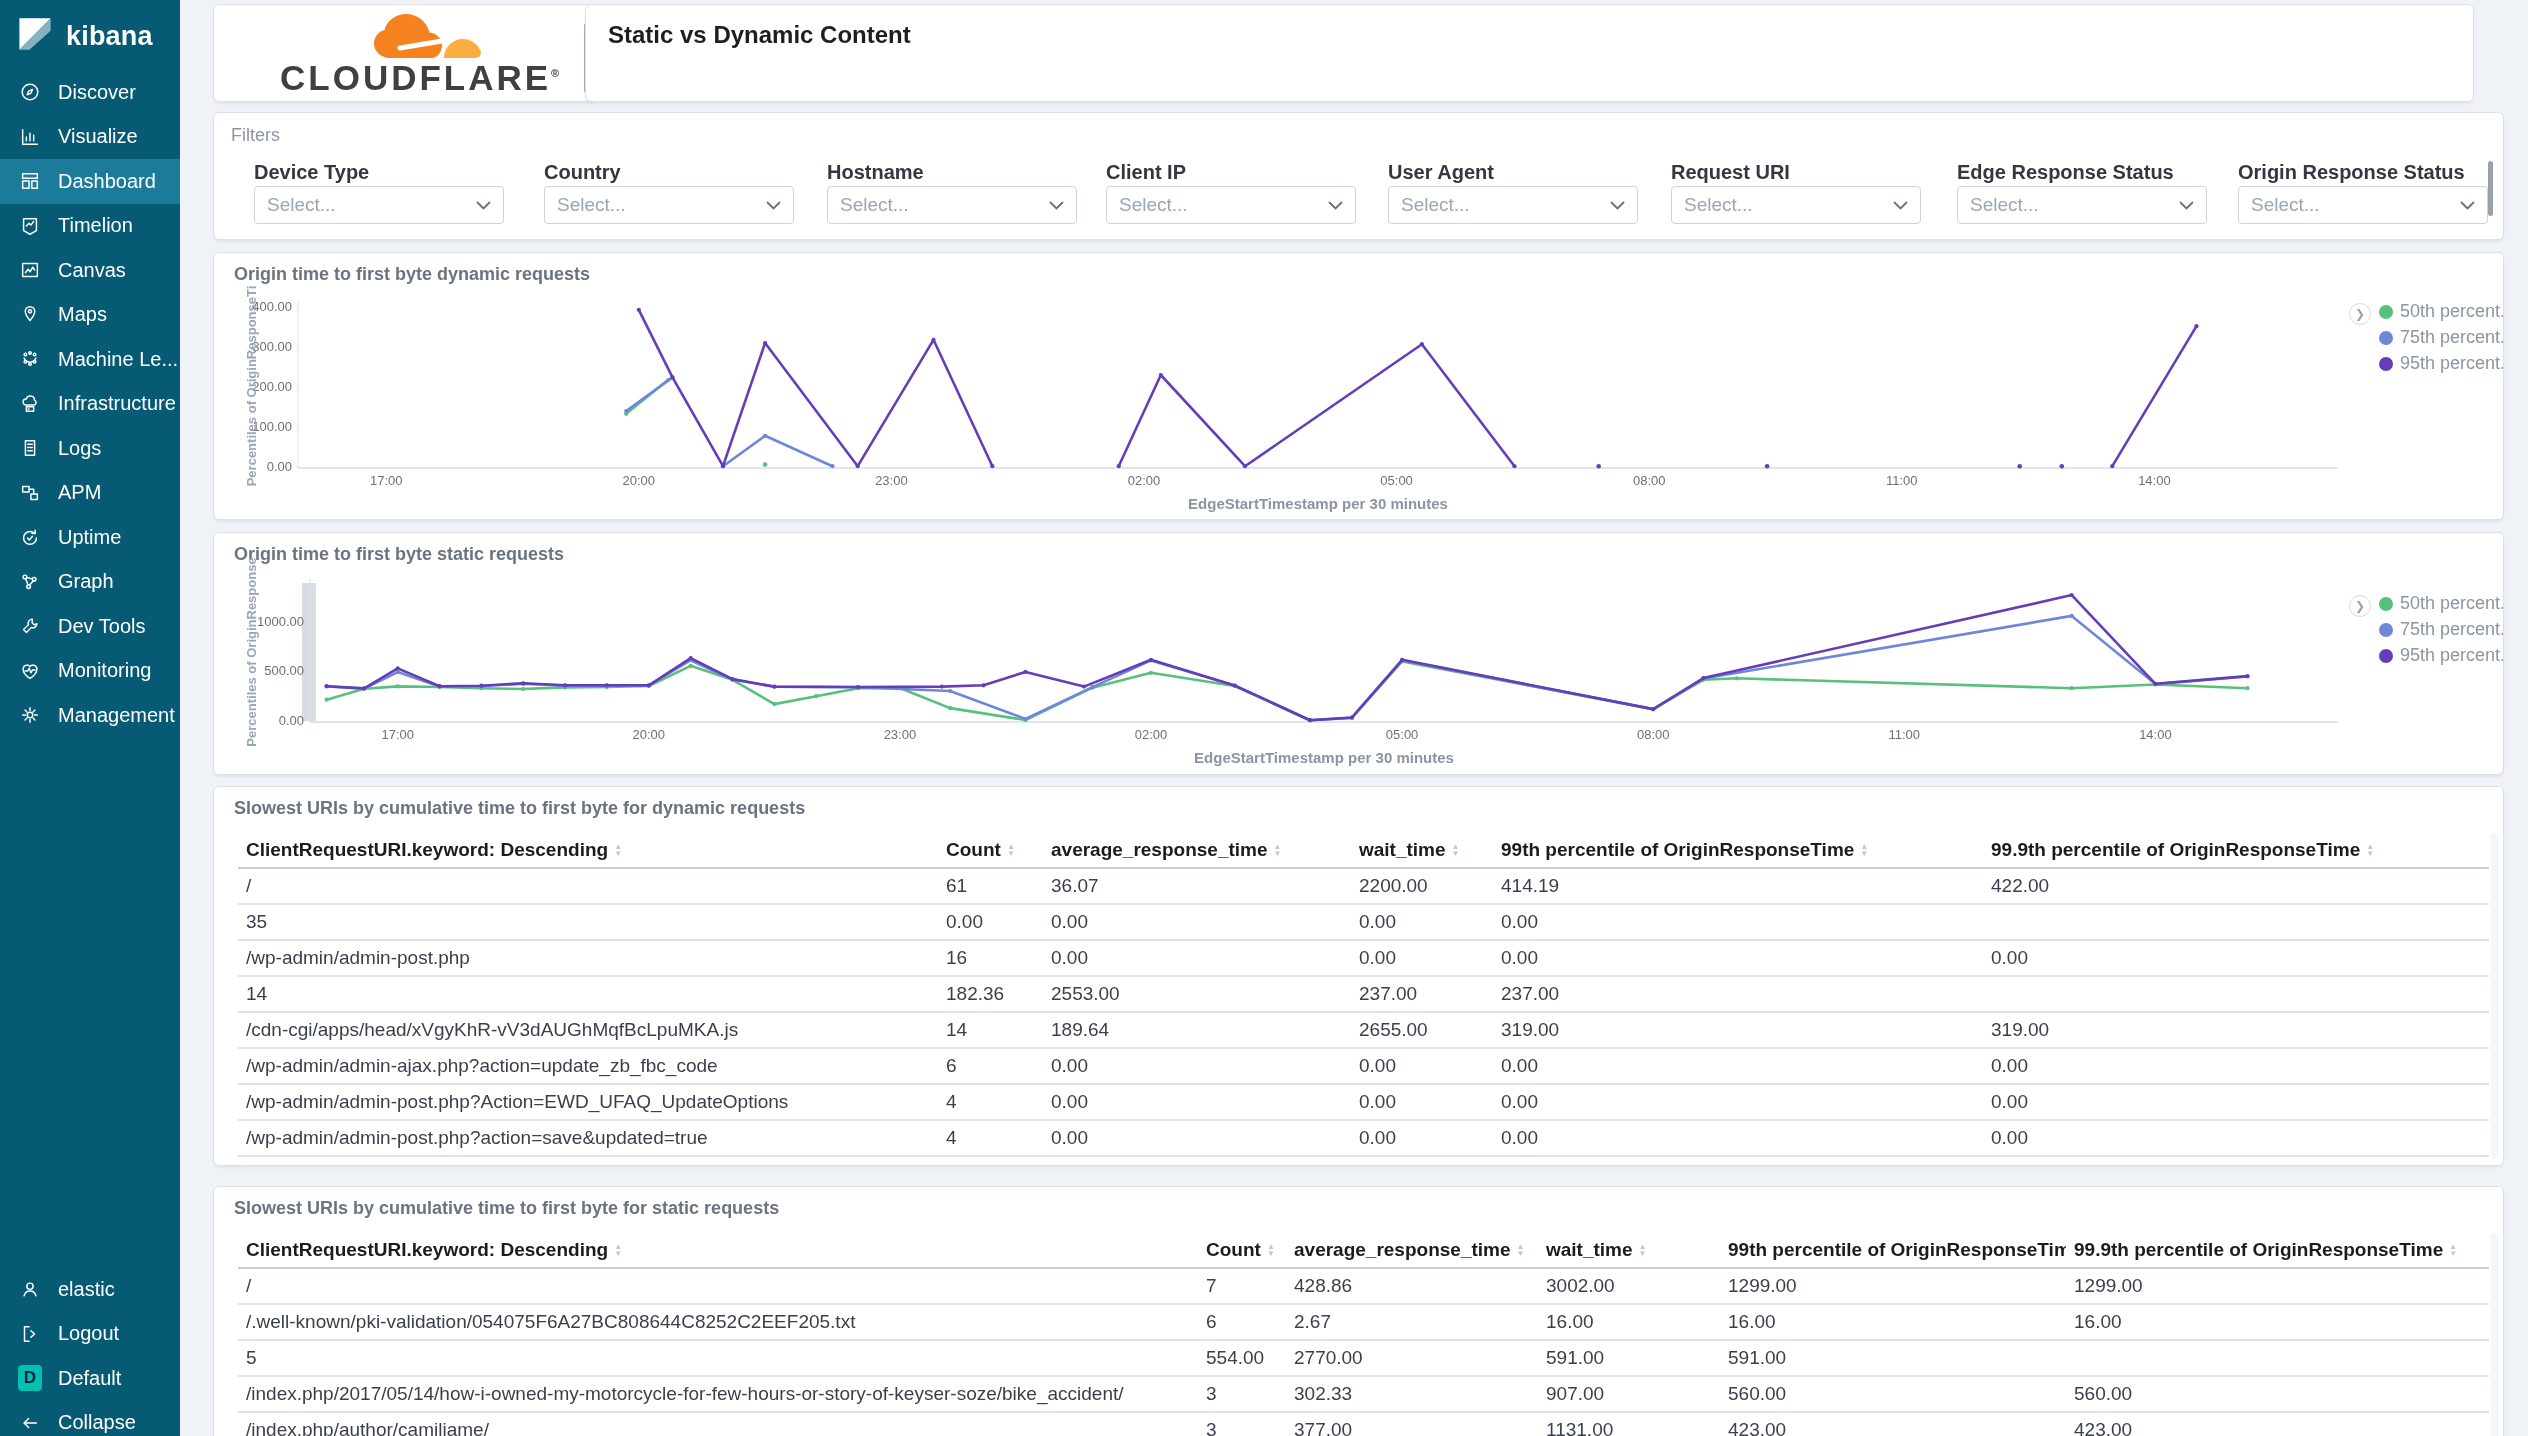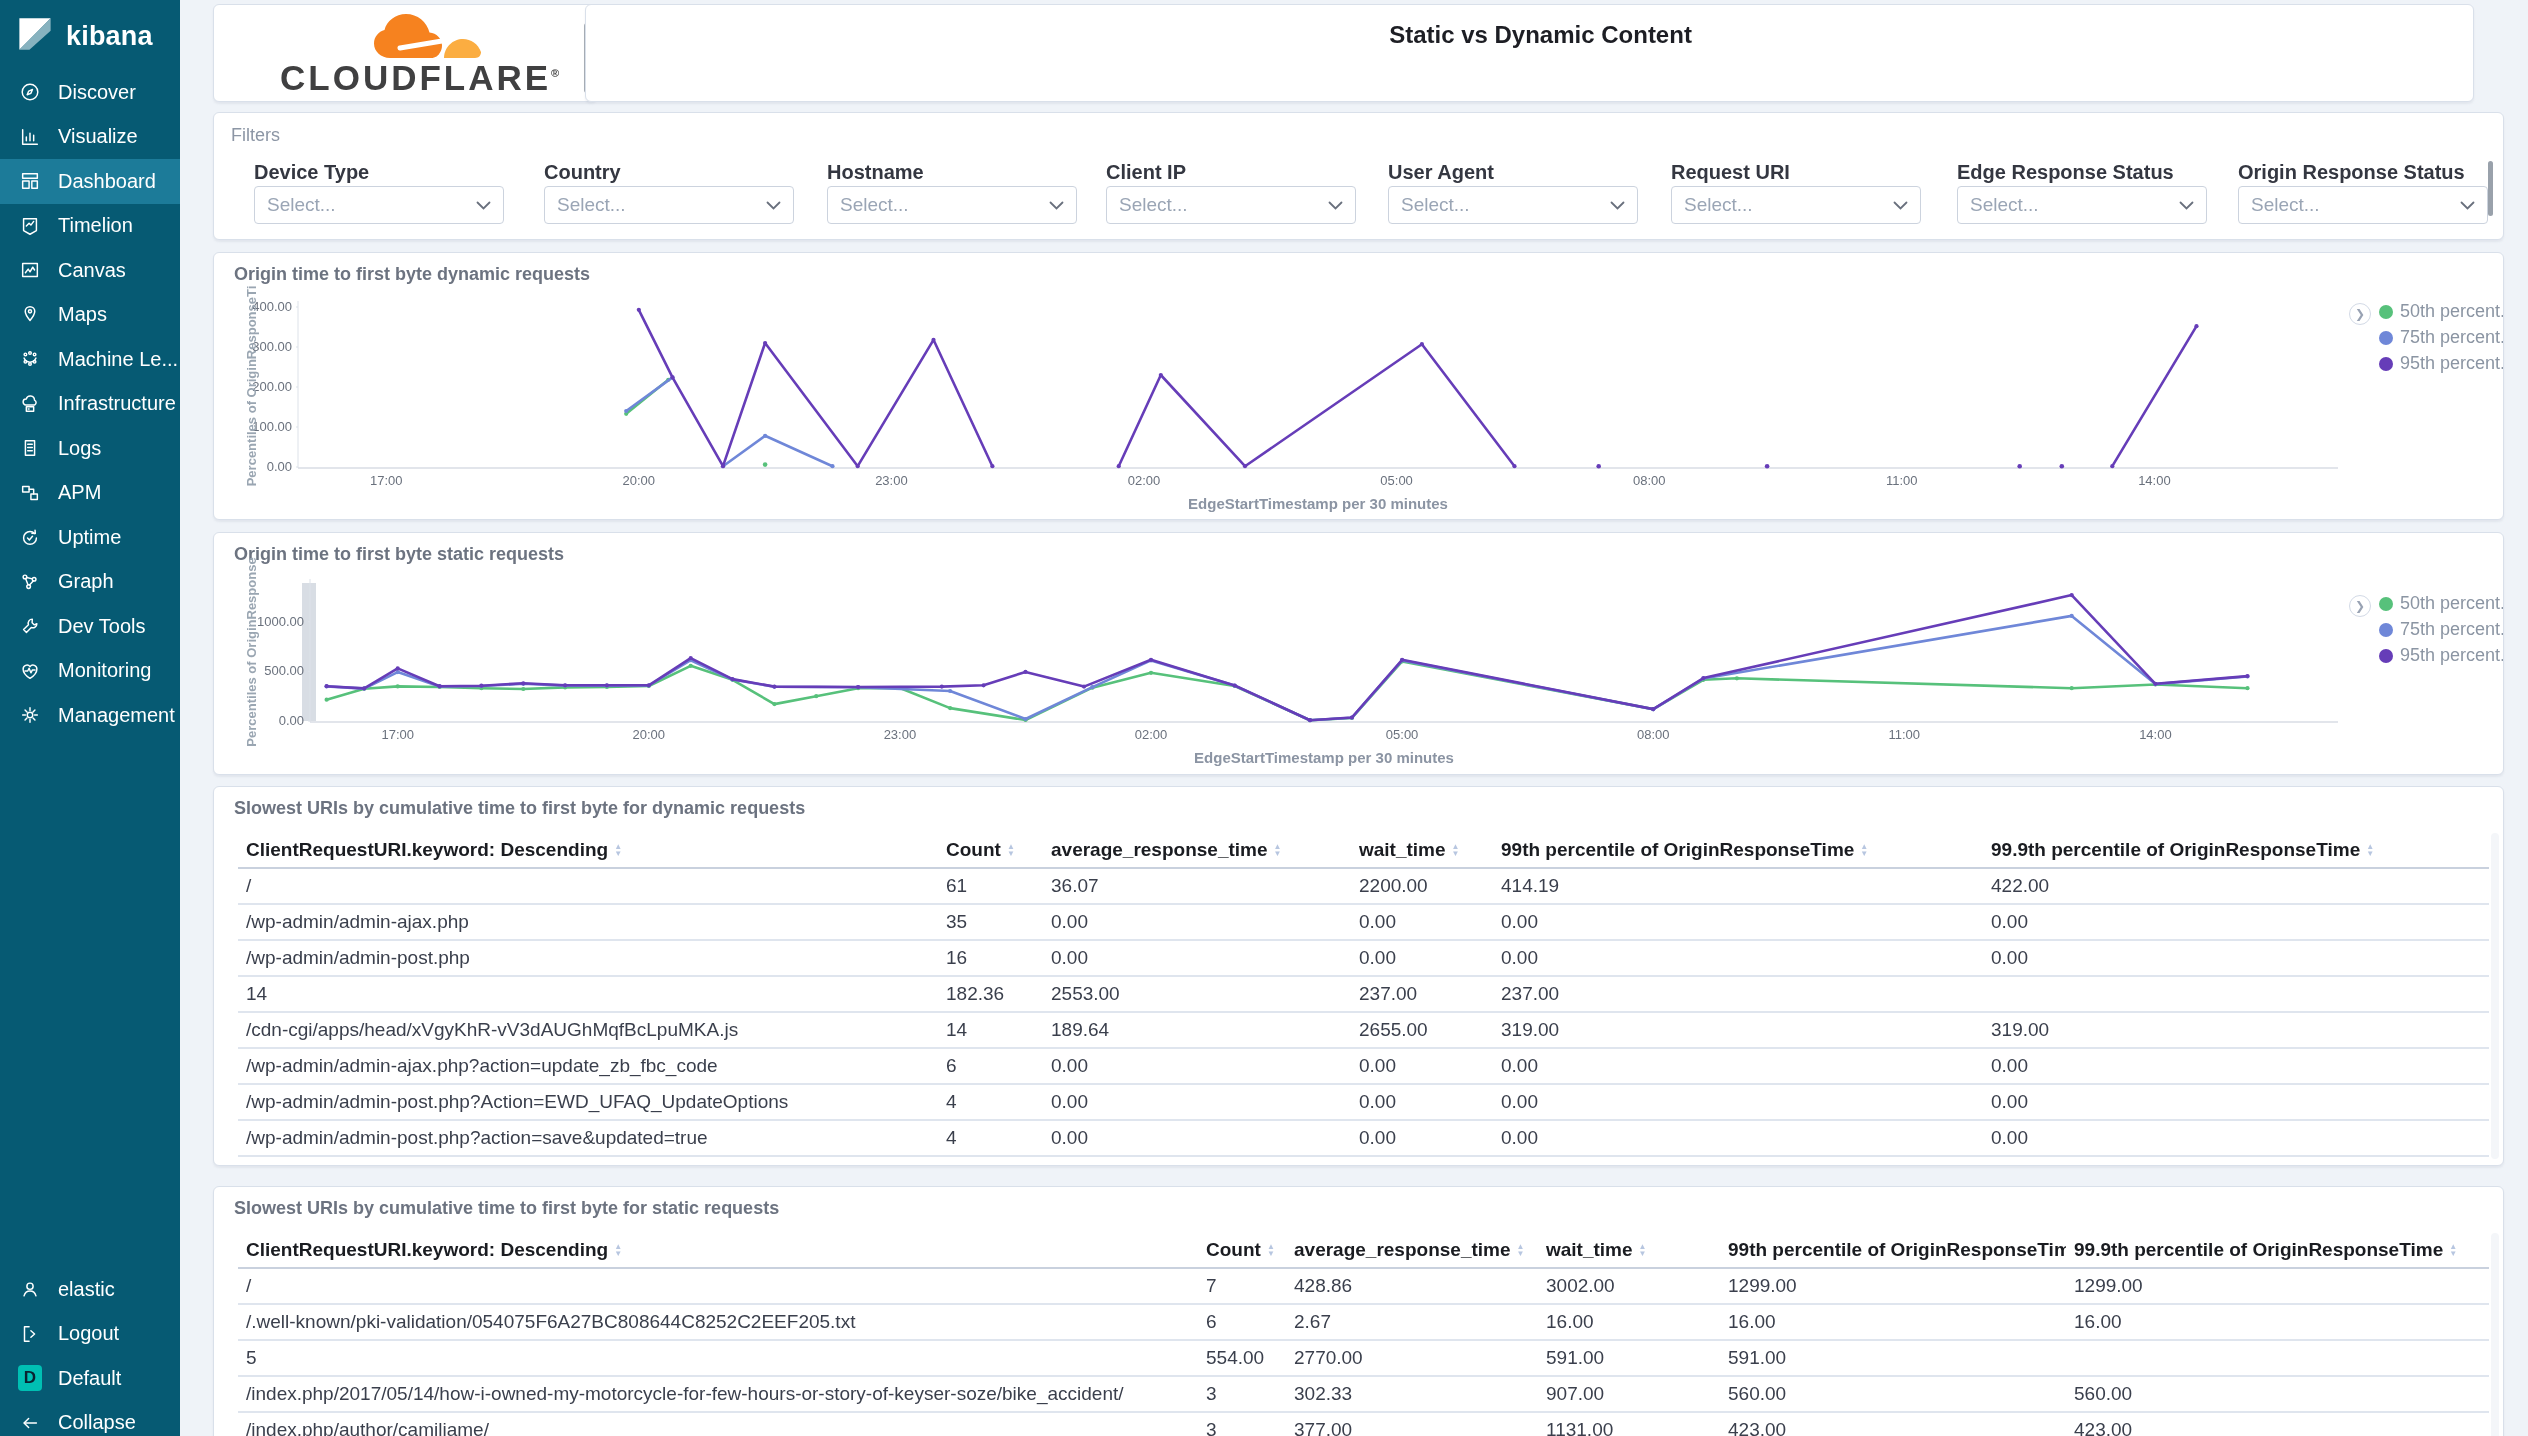--- a/index.html
+++ b/index.html
@@ -15,21 +15,21 @@
   .side-item.active { background:#1c7b99; }
   .side-icon { width:24px; height:24px; display:flex; align-items:center; justify-content:center; flex:0 0 24px; }
   .side-icon svg { width:22px; height:22px; stroke:#fff; fill:none; stroke-width:1.6; stroke-linecap:round; stroke-linejoin:round; }
   .side-label { font-size:20px; color:#fff; white-space:nowrap; }
   .side-footer { position:absolute; bottom:-9px; left:0; right:0; }
   .badge-d { width:26px; height:26px; background:#00bfb3; border-radius:4px; color:#092231; font-weight:700; font-size:17px; display:flex; align-items:center; justify-content:center; }
 
   
   .panel { position:absolute; background:#fff; border:1px solid #d9e0ea; border-radius:6px; box-shadow:0 2px 2px rgba(152,162,179,.15); }
   .p-logo    { left:213px; top:4px;    width:384px;  height:98px; }
-  .p-title   { left:585px; top:4px;    width:1889px; height:98px;text-align:center; }
+  .p-title   { left:585px; top:4px;    width:1889px; height:98px; }
   .p-filters { left:213px; top:112px;  width:2291px; height:128px; }
   .p-chart1  { left:213px; top:252px;  width:2291px; height:268px; overflow:hidden; }
   .p-chart2  { left:213px; top:532px;  width:2291px; height:243px; overflow:hidden; }
   .p-table1  { left:213px; top:786px;  width:2291px; height:380px; overflow:hidden; }
   .p-table2  { left:213px; top:1186px; width:2291px; height:280px; overflow:hidden; }
 
   .dash-title { font-size:24px; font-weight:700; color:#1d1e24; padding:16px 0 0 22px; }
   .panel-label { font-size:18px; color:#8c96a5; }
   .chart-title, .table-title { position:absolute; left:20px; top:11px; font-size:18px; color:#6c7380; }
 
@@ -618,21 +618,20 @@
       </div>
       <div class="trow tr">
         <div class="td">/</div>
         <div class="td">61</div>
         <div class="td">36.07</div>
         <div class="td">2200.00</div>
         <div class="td">414.19</div>
         <div class="td">422.00</div>
       </div>
       <div class="trow tr">
-        <div class="td">/wp-admin/admin-ajax.php</div>
         <div class="td">35</div>
         <div class="td">0.00</div>
         <div class="td">0.00</div>
         <div class="td">0.00</div>
         <div class="td">0.00</div>
       </div>
       <div class="trow tr">
         <div class="td">/wp-admin/admin-post.php</div>
         <div class="td">16</div>
         <div class="td">0.00</div>

